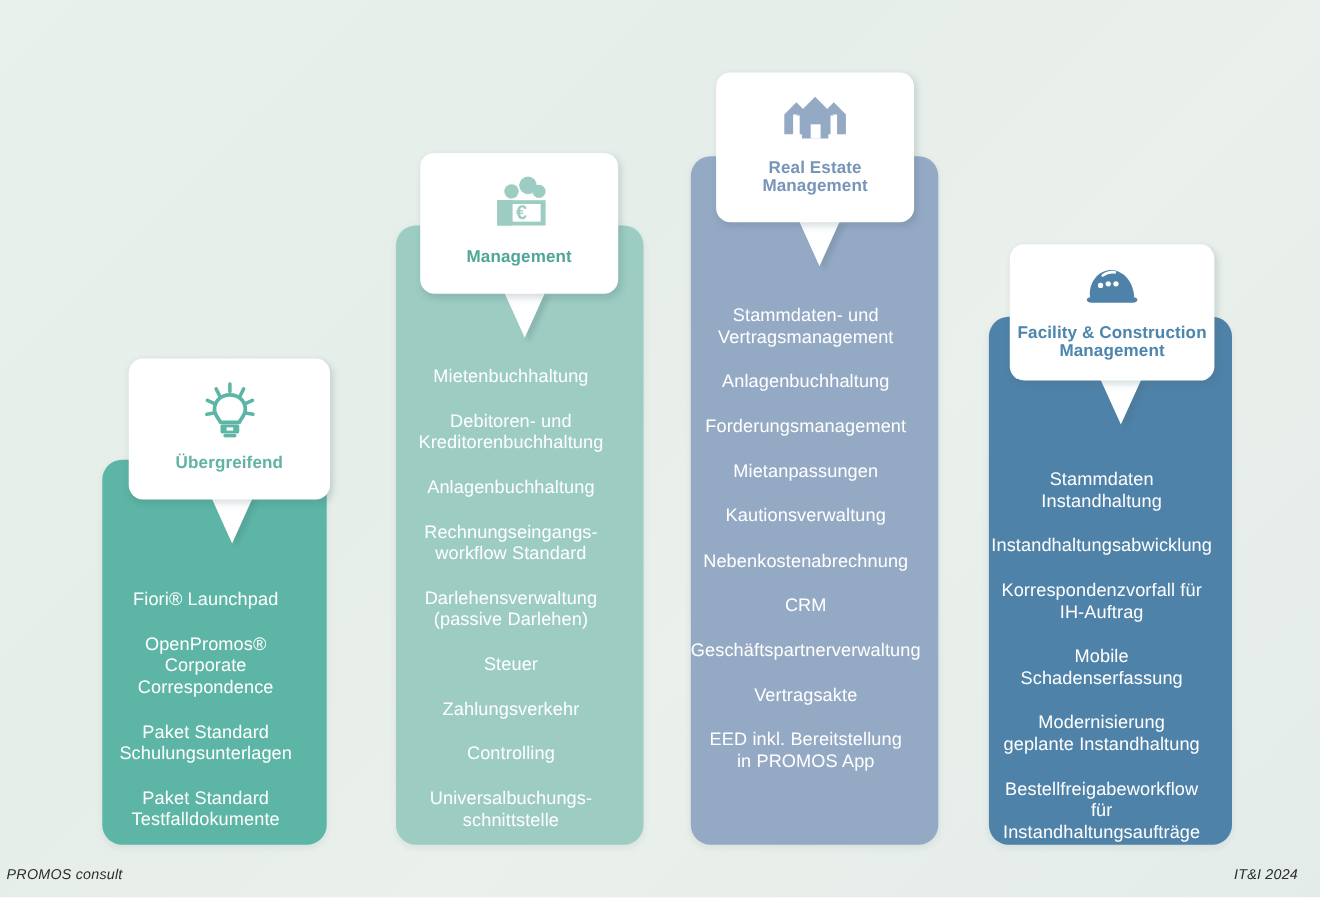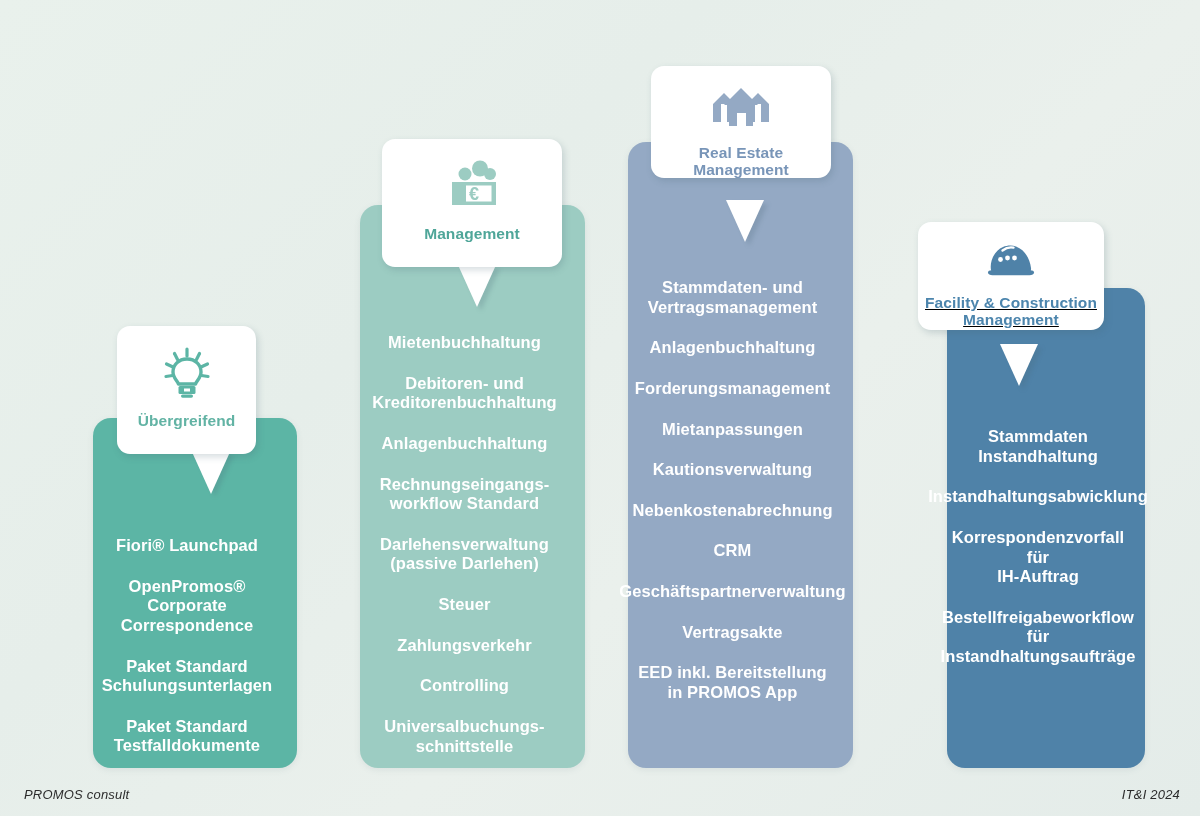--- a/index.html
+++ b/index.html
@@ -30,21 +30,20 @@
   .col-items {
     position: absolute;
     left: 0;
     right: 16px;
     display: flex;
     flex-direction: column;
     align-items: center;
     justify-content: flex-start;
     padding: 0 8px;
     box-sizing: border-box;
-    font-weight: bold;
   }
   .item {
     color: #ffffff;
     font-size: 16.5px;
     line-height: 1.19;
     text-align: center;
     letter-spacing: .1px;
     white-space: pre-line;
   }
   .item + .item { margin-top: 21px; }
@@ -96,42 +95,42 @@
 
   
   .footer-text {
     position: absolute;
     bottom: 14px;
     font-style: italic;
     font-size: 13px;
     color: #2c2c2c;
     letter-spacing: .2px;
   }
-  .footer-left { left: 24px; }
+  .footer-left { left: 6px; }
   .footer-right { right: 20px; margin-top: 24px; }
 </style>
 </head>
 <body>
 
 <div id="slide">
 
   <div class="column" style="left:93px; top:418px; width:204px; height:350px; background:#5CB5A5;">
     <div class="col-items" style="top:118px;">
       <div class="item">Fiori® Launchpad</div>
       <div class="item">OpenPromos® Corporate
 Correspondence</div>
       <div class="item">Paket Standard
 Schulungsunterlagen</div>
       <div class="item">Paket Standard
 Testfalldokumente</div>
     </div>
   </div>
   <div class="tail-shadow" style="left:196px; top:455px;"></div>
   <div class="tail" style="left:192px; top:452px; border-top:42px solid #ffffff;"></div>
-  <div class="bubble" style="left:117px; top:326px; width:139px; height:128px; padding-top:20px;">
+  <div class="bubble" style="left:117px; top:326px; width:183px; height:128px; padding-top:20px;">
     <span class="icon-wrap">
       <svg width="50" height="52" viewBox="0 0 50 52" aria-hidden="true">
         <g stroke="#5CB5A5" stroke-width="3.2" stroke-linecap="round" fill="none">
           <line x1="25" y1="3" x2="25" y2="10"></line>
           <line x1="12.5" y1="7.5" x2="15.5" y2="13.5"></line>
           <line x1="37.5" y1="7.5" x2="34.5" y2="13.5"></line>
           <line x1="4.5" y1="18" x2="11" y2="21"></line>
           <line x1="45.5" y1="18" x2="39" y2="21"></line>
           <line x1="4" y1="30.5" x2="10.5" y2="29.5"></line>
           <line x1="46" y1="30.5" x2="39.5" y2="29.5"></line>
@@ -190,49 +189,53 @@
       <div class="item">Nebenkostenabrechnung</div>
       <div class="item">CRM</div>
       <div class="item">Geschäftspartnerverwaltung</div>
       <div class="item">Vertragsakte</div>
       <div class="item">EED inkl. Bereitstellung
 in PROMOS App</div>
     </div>
   </div>
   <div class="tail-shadow" style="left:730px; top:204px;"></div>
   <div class="tail" style="left:726px; top:200px; border-top:42px solid #ffffff;"></div>
-  <div class="bubble" style="left:651px; top:66px; width:180px; height:112px; padding-top:18px;">
+  <div class="bubble" style="left:651px; top:66px; width:180px; height:136px; padding-top:18px;">
     <span class="icon-wrap">
       <svg width="62" height="48" viewBox="0 0 62 48" aria-hidden="true">
         <g fill="#94A9C4">
           <path d="M3 20 L14 9 L25 20 L25 38 L17 38 L17 20 L11 20 L11 38 L3 38 Z"></path>
           <path d="M59 20 L48 9 L37 20 L37 38 L45 38 L45 20 L51 20 L51 38 L59 38 Z"></path>
           <path d="M31 4 L48 21 L43 21 L43 42 L19 42 L19 21 L14 21 Z"></path>
         </g>
         <rect x="27" y="29" width="9" height="13" fill="#ffffff"></rect>
       </svg>
     </span>
     <div class="bubble-title" style="color:#7895B8; margin-top:12px;">Real Estate
 Management</div>
   </div>
 
-  <div class="column" style="left:899px; top:288px; width:198px; height:480px; background:#4F82A8;margin-left:48px;">
+  <div class="column" style="left:899px; top:288px; width:221px; height:480px; background:#4F82A8;">
     <div class="col-items" style="top:139px;">
       <div class="item">Stammdaten
 Instandhaltung</div>
       <div class="item">Instandhaltungsabwicklung</div>
       <div class="item">Korrespondenzvorfall für
 IH-Auftrag</div>
+      <div class="item">Mobile
+Schadenserfassung</div>
+      <div class="item">Modernisierung
+geplante Instandhaltung</div>
       <div class="item">Bestellfreigabeworkflow für
 Instandhaltungsaufträge</div>
     </div>
   </div>
   <div class="tail-shadow" style="left:1004px; top:348px;"></div>
   <div class="tail" style="left:1000px; top:344px; border-top:42px solid #ffffff;"></div>
-  <div class="bubble" style="left:918px; top:222px; width:186px; height:108px; padding-top:20px;text-decoration:underline;">
+  <div class="bubble" style="left:918px; top:222px; width:186px; height:124px; padding-top:20px;">
     <span class="icon-wrap">
       <svg width="58" height="40" viewBox="0 0 58 40" aria-hidden="true">
         <path d="M9 28 C7.5 20 12 8.5 21 5 C25 3.3 30 3 34 4.5 C43 7.8 48 17 49 26 C49.5 29 47.5 31 45 31 L13 31 C10.5 31 9.3 30 9 28 Z" fill="#4F82A8"></path>
         <path d="M6 30.5 C6 29 7.5 28.2 9.5 28.2 L48.5 28.2 C50.5 28.2 52 29 52 30.5 C52 32.2 50 33.2 47.5 33.2 L10.5 33.2 C8 33.2 6 32.2 6 30.5 Z" fill="#4F82A8"></path>
         <path d="M20.5 8.5 C24 5.8 28.5 5 31.5 5.6" stroke="#ffffff" stroke-width="2.4" fill="none" stroke-linecap="round"></path>
         <circle cx="18.5" cy="17.5" r="2.4" fill="#ffffff"></circle>
         <circle cx="25.5" cy="16" r="2.4" fill="#ffffff"></circle>
         <circle cx="32.5" cy="16" r="2.4" fill="#ffffff"></circle>
       </svg>
     </span>

